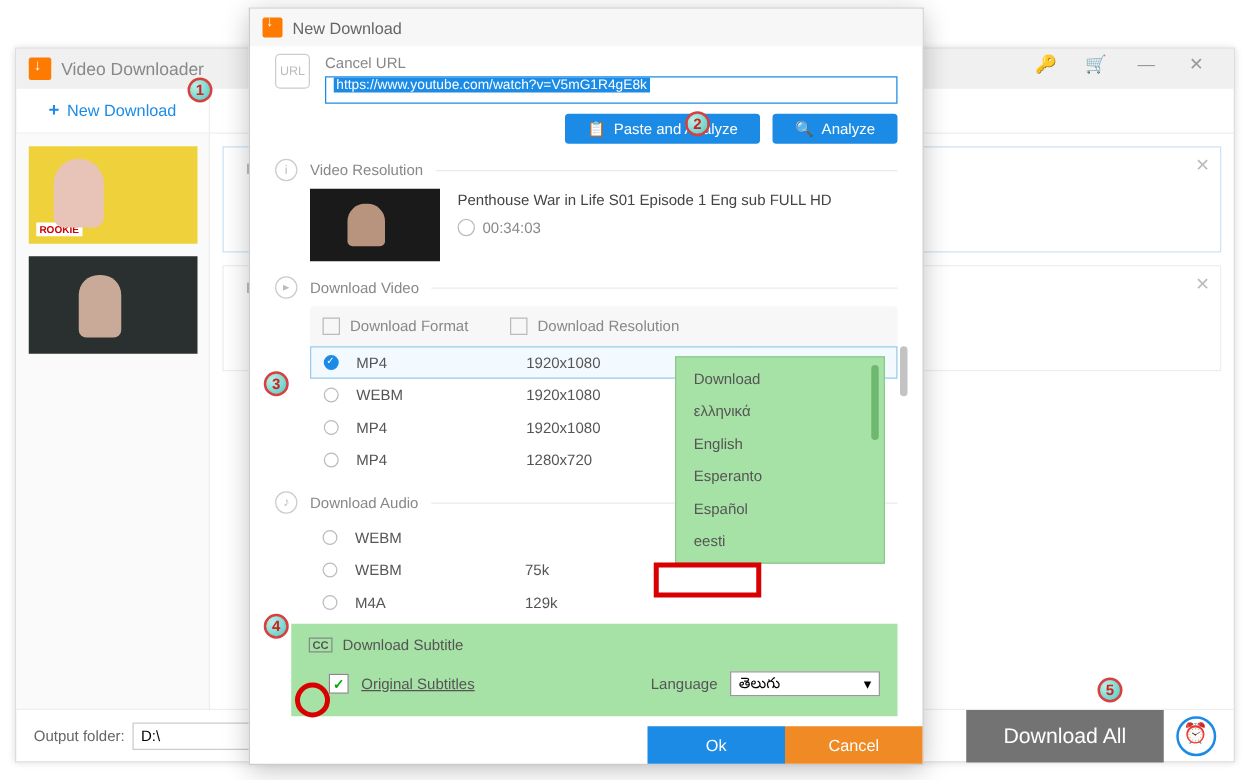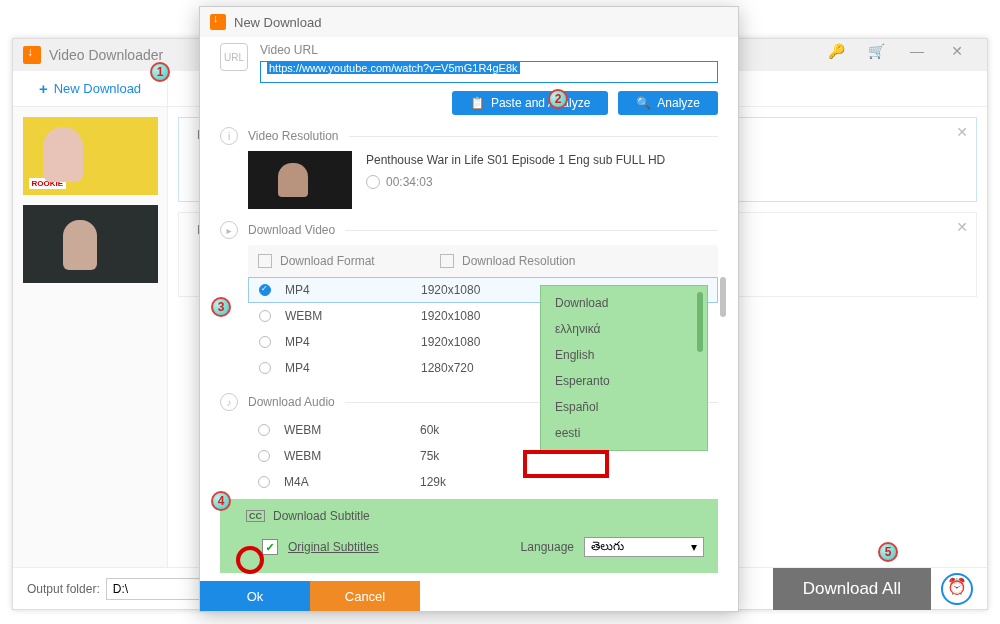--- a/index.html
+++ b/index.html
@@ -52,57 +52,57 @@
 .sect-header .line { flex:1; height:1px; background:#eaeaea; }
 .vinfo { display:flex; gap: 14px; align-items:flex-start; padding-left: 28px; }
 .vthumb { width: 104px; height: 58px; background:#1a1a1a; }
 .vmeta .vtitle { font-size: 12px; color:#444; margin: 2px 0 8px 0; }
 .vmeta .vtime { font-size: 12px; color:#888; display:flex; align-items:center; gap:6px; }
 .vmeta .vtime .clk { width:14px; height:14px; border:1px solid #bbb; border-radius:50%; position:relative; }
 
 .table-area { padding-left: 28px; }
 .table-head { display:flex; font-size:12px; color:#888; background:#f7f7f7; height: 32px; align-items:center; border-radius: 3px; padding: 0 10px; }
 .col-f { width: 150px; display:flex; align-items:center; gap:8px; }
-.col-r { width: 180px; display:flex; align-items:flex-end; gap:8px;margin-left:32px;}
+.col-r { width: 180px; display:flex; align-items:flex-end; gap:8px;}
 .col-s { flex:1; display:flex; align-items:center; gap:8px;margin-top:46px;}
 .hicon { width:14px; height:14px; border:1px solid #bbb; display:inline-block; }
 .table-rows { position:relative; }
 .trow { display:flex; font-size:12px; color:#555; height: 26px; align-items:center; padding: 0 10px; border:1px solid transparent; cursor:pointer; }
 .trow.selected { border:1px solid #9acbec; background:#f3faff; }
 .trow .radio { width: 12px; height:12px; border-radius:50%; border:1px solid #bbb; margin-right: 14px; }
 .trow .radio.on { background:#1b8be6; border-color:#1b8be6; position:relative; }
 .trow .radio.on::after { content:"✓"; color:#fff; font-size:8px; position:absolute; left:1px; top:-1px; }
 .trow .cf { width: 136px; }
 .trow .cr { width: 180px; }
 .trow .cs { flex:1; }
 .scrollbar { position:absolute; right:-8px; top:0; width:6px; height:40px; background:#c3c3c3; border-radius:3px; }
 
 .audio-rows { padding-left: 28px; position:relative; }
 .arow { display:flex; font-size:12px; color:#555; height: 26px; align-items:center; padding: 0 10px; cursor:pointer; }
 .arow .radio { width: 12px; height:12px; border-radius:50%; border:1px solid #bbb; margin-right: 14px; }
 .arow .cf { width: 136px; }
 .arow .cr { width: 180px; }
 
-.subtitle-box { margin-left: 0; background: #a6e2a6; padding: 10px 14px 16px 26px; position:relative; margin-top: -2px; }
+.subtitle-box { margin-left: 13px; background: #a6e2a6; padding: 10px 14px 16px 14px; position:relative; margin-top: -2px; }
 .sub-head { display:flex; align-items:center; gap:8px; font-size:12px; color:#555; }
 .sub-head .cc { border:1px solid #888; padding:0 2px; font-size:9px; font-weight:bold; }
 .sub-row { display:flex; align-items: center; gap: 10px; margin-top: 14px; padding-left: 16px; }
 .sub-row .chk { width:16px; height:16px; border:1px solid #888; background:#fff; display:flex; align-items:center; justify-content:center; }
 .sub-row .chk.checked::after { content:"✓"; color:#0a0; font-size:11px; font-weight:bold; }
 .sub-row .chklbl { font-size:12px; color:#555; text-decoration:underline; }
 .sub-row .spacer { flex:1; }
 .sub-row .langlbl { font-size:12px; color:#555; }
 .sub-row .langsel { width: 120px; height:20px; border:1px solid #999; background:#fff; font-size:12px; padding: 0 6px; display:flex; align-items:center; justify-content:space-between; cursor:pointer; }
 
 
 .lang-dd { position:absolute; left: 320px; bottom: 44px; width: 168px; background: #a6e2a6; padding: 4px 0; z-index: 5; border:1px solid #89c989; }
 .lang-dd .opt { height: 26px; display:flex; align-items:center; padding: 0 14px; font-size:12px; color:#555; cursor:pointer; }
 .lang-sb { position:absolute; right:4px; top:6px; width:6px; height:60px; background:#6fb86f; border-radius:3px; }
 
-.dlg-footer { height: 30px; display:flex; justify-content:flex-start; }
+.dlg-footer { height: 30px; display:flex; justify-content:flex-end;margin-left:46px; }
 .dlg-footer .fbtn { width: 110px; height: 30px; border:none; color:#fff; font-size:13px; cursor:pointer; }
 .fbtn.ok { background:#1b8be6; }
 .fbtn.cancel { background:#f08a24; }
 
 
 .badge { position:absolute; width: 20px; height: 20px; border-radius: 50%; background: radial-gradient(circle at 30% 30%, #bdf0e8, #4fc9c1); border:2px solid #d84040; color:#c22; font-weight:bold; font-size:12px; display:flex; align-items:center; justify-content:center; z-index: 50; }
 .red-circle { position:absolute; border: 4px solid #d80000; z-index: 40; }
 .red-circle.round { border-radius: 50%; }
 
 
@@ -157,21 +157,21 @@
 <div class="dialog">
   <div class="dlg-titlebar">
     <div class="logo"></div>
     <span>New Download</span>
   </div>
   <div class="dlg-body">
 
     <div class="section-row">
       <div class="section-icon">URL</div>
       <div class="url-area">
-        <div class="url-label">Video URL</div>
+        <div class="url-label">Cancel URL</div>
         <div class="url-input"><span class="sel">https://www.youtube.com/watch?v=V5mG1R4gE8k</span></div>
         <div class="btn-row">
           <button class="bluebtn">
               <span class="ic">📋</span>
               <span>Paste and Analyze</span>
             </button>
           <button class="bluebtn">
               <span class="ic">🔍</span>
               <span>Analyze</span>
             </button>
@@ -248,21 +248,20 @@
     <div class="sect-header">
       <div class="sicon">♪</div>
       <span>Download Audio</span>
       <div class="line"></div>
     </div>
     <div class="audio-rows" id="audio-rows" style="position:relative">
 
       <div class="arow">
           <span class="radio"></span>
     <span class="cf">WEBM</span>
-    <span class="cr">60k</span>
         </div>
         <div class="arow">
           <span class="radio"></span>
     <span class="cf">WEBM</span>
     <span class="cr">75k</span>
         </div>
         <div class="arow">
           <span class="radio"></span>
     <span class="cf">M4A</span>
     <span class="cr">129k</span>

